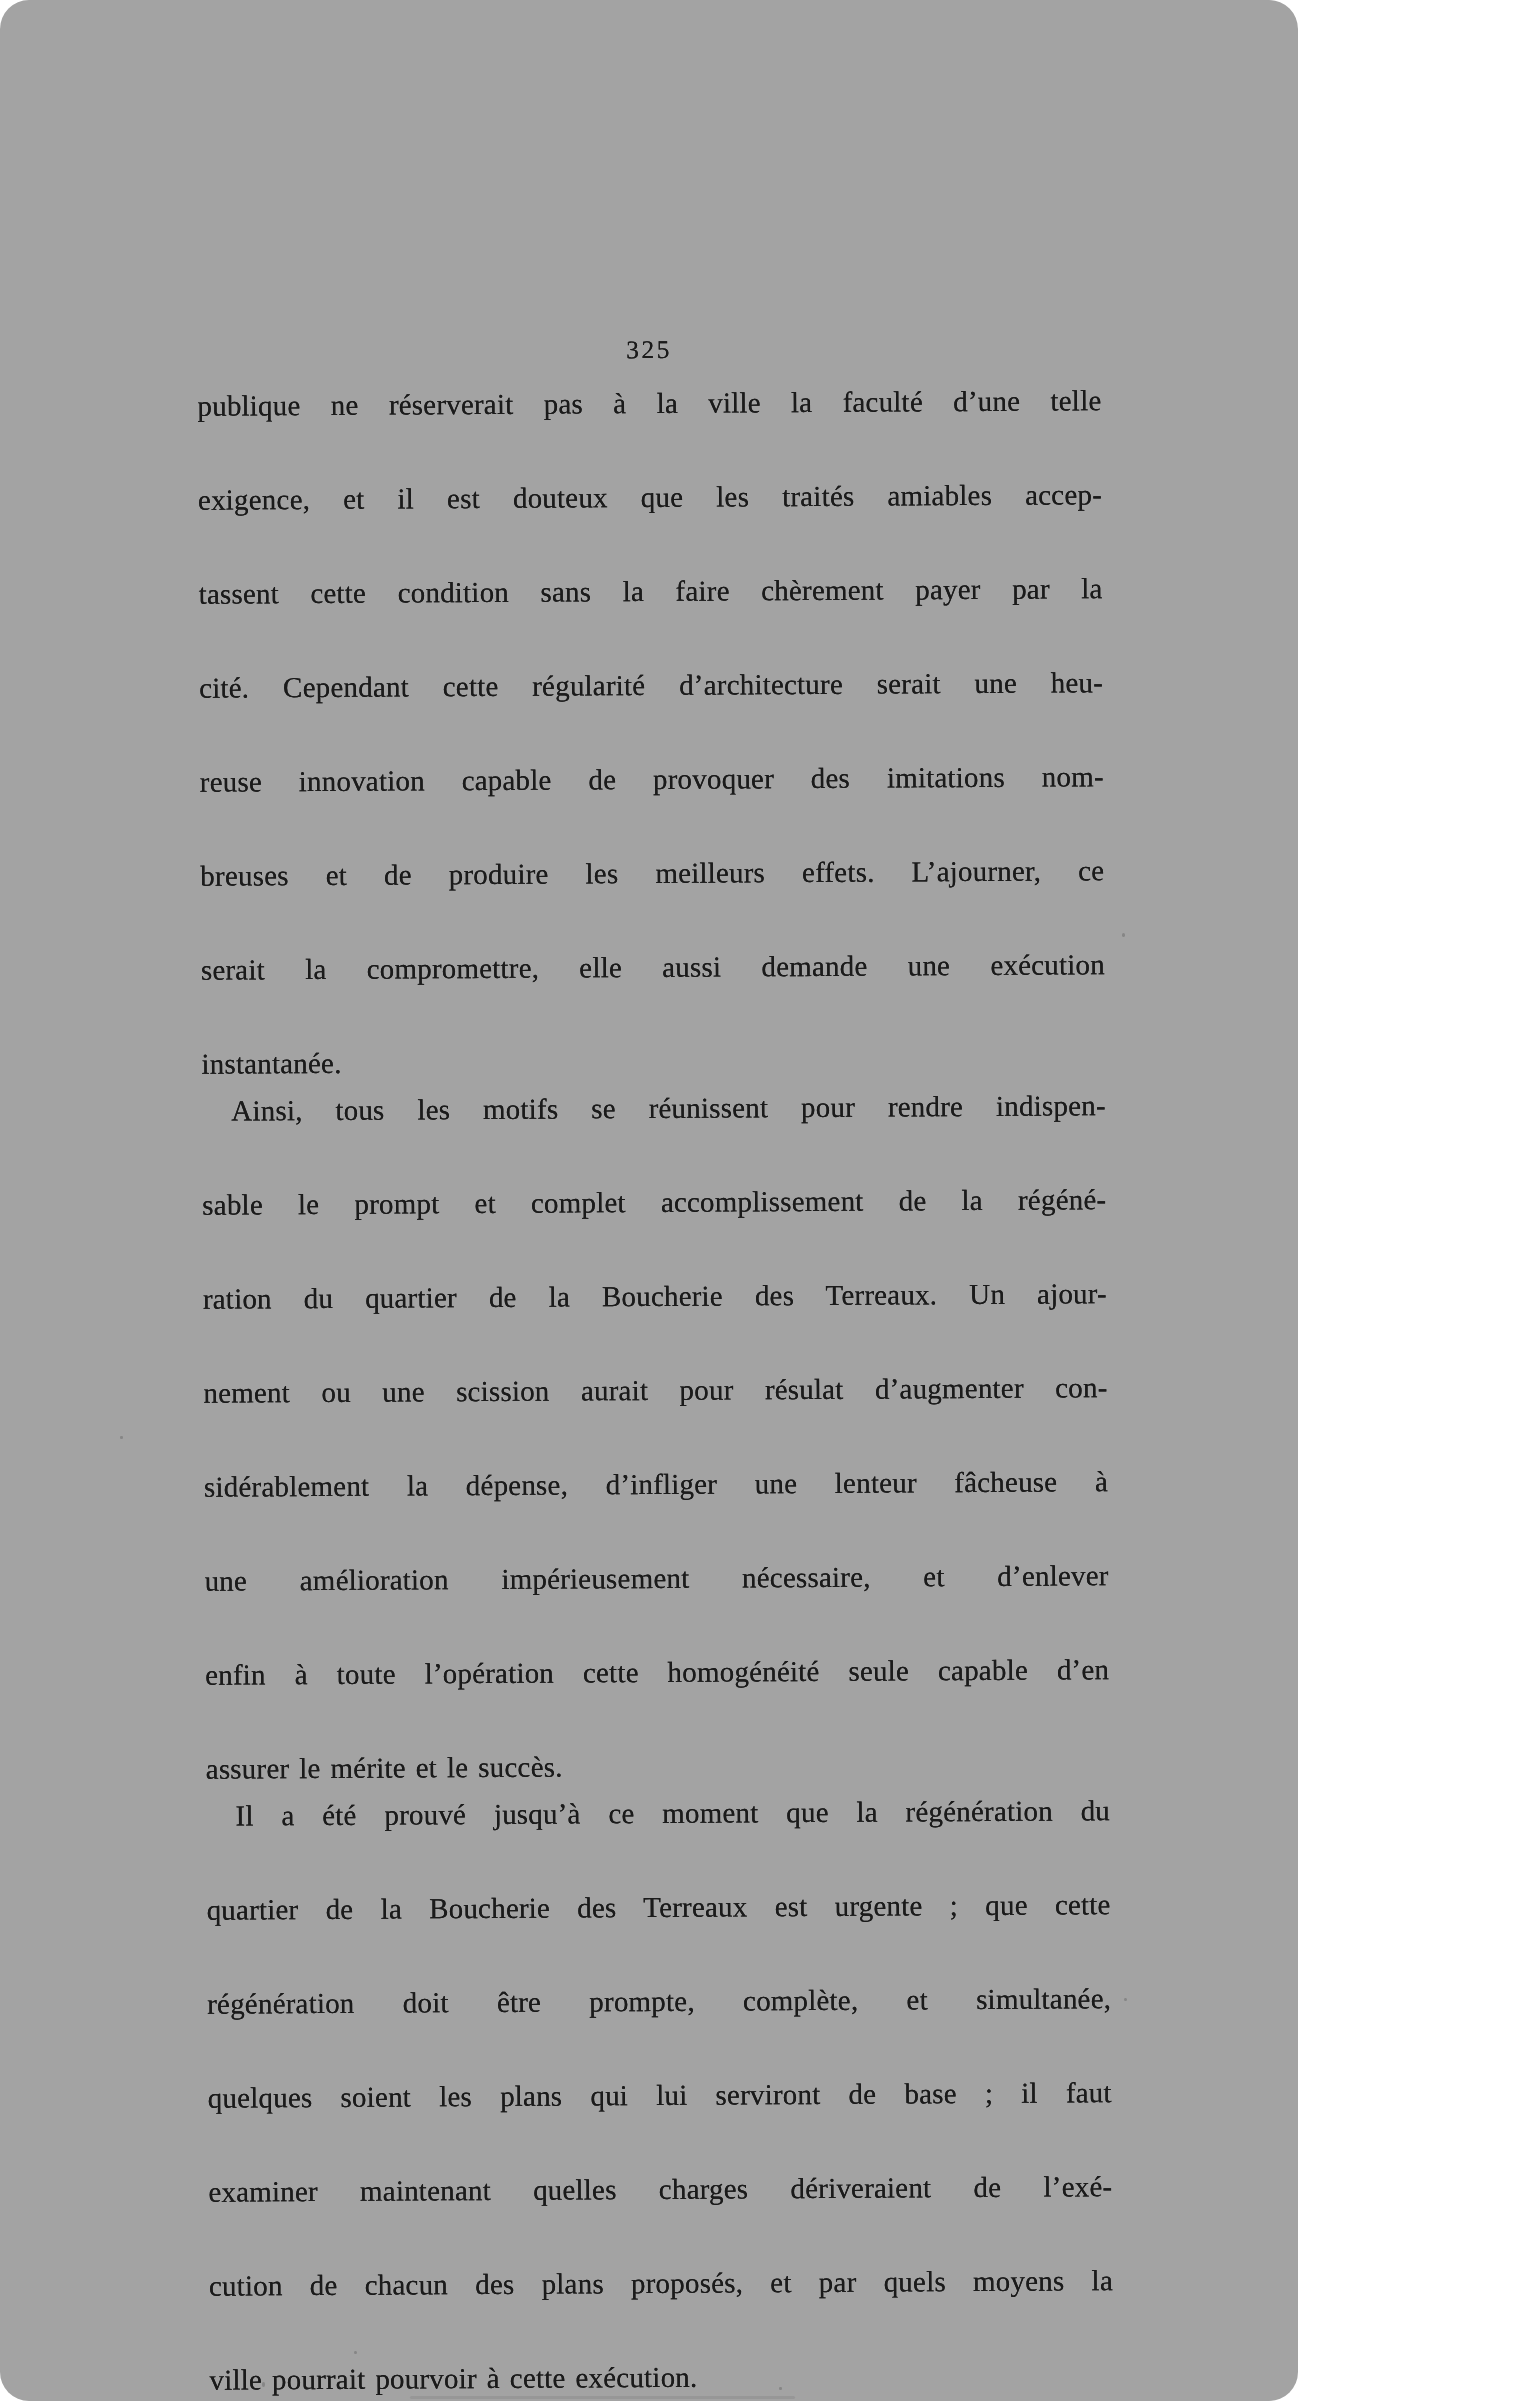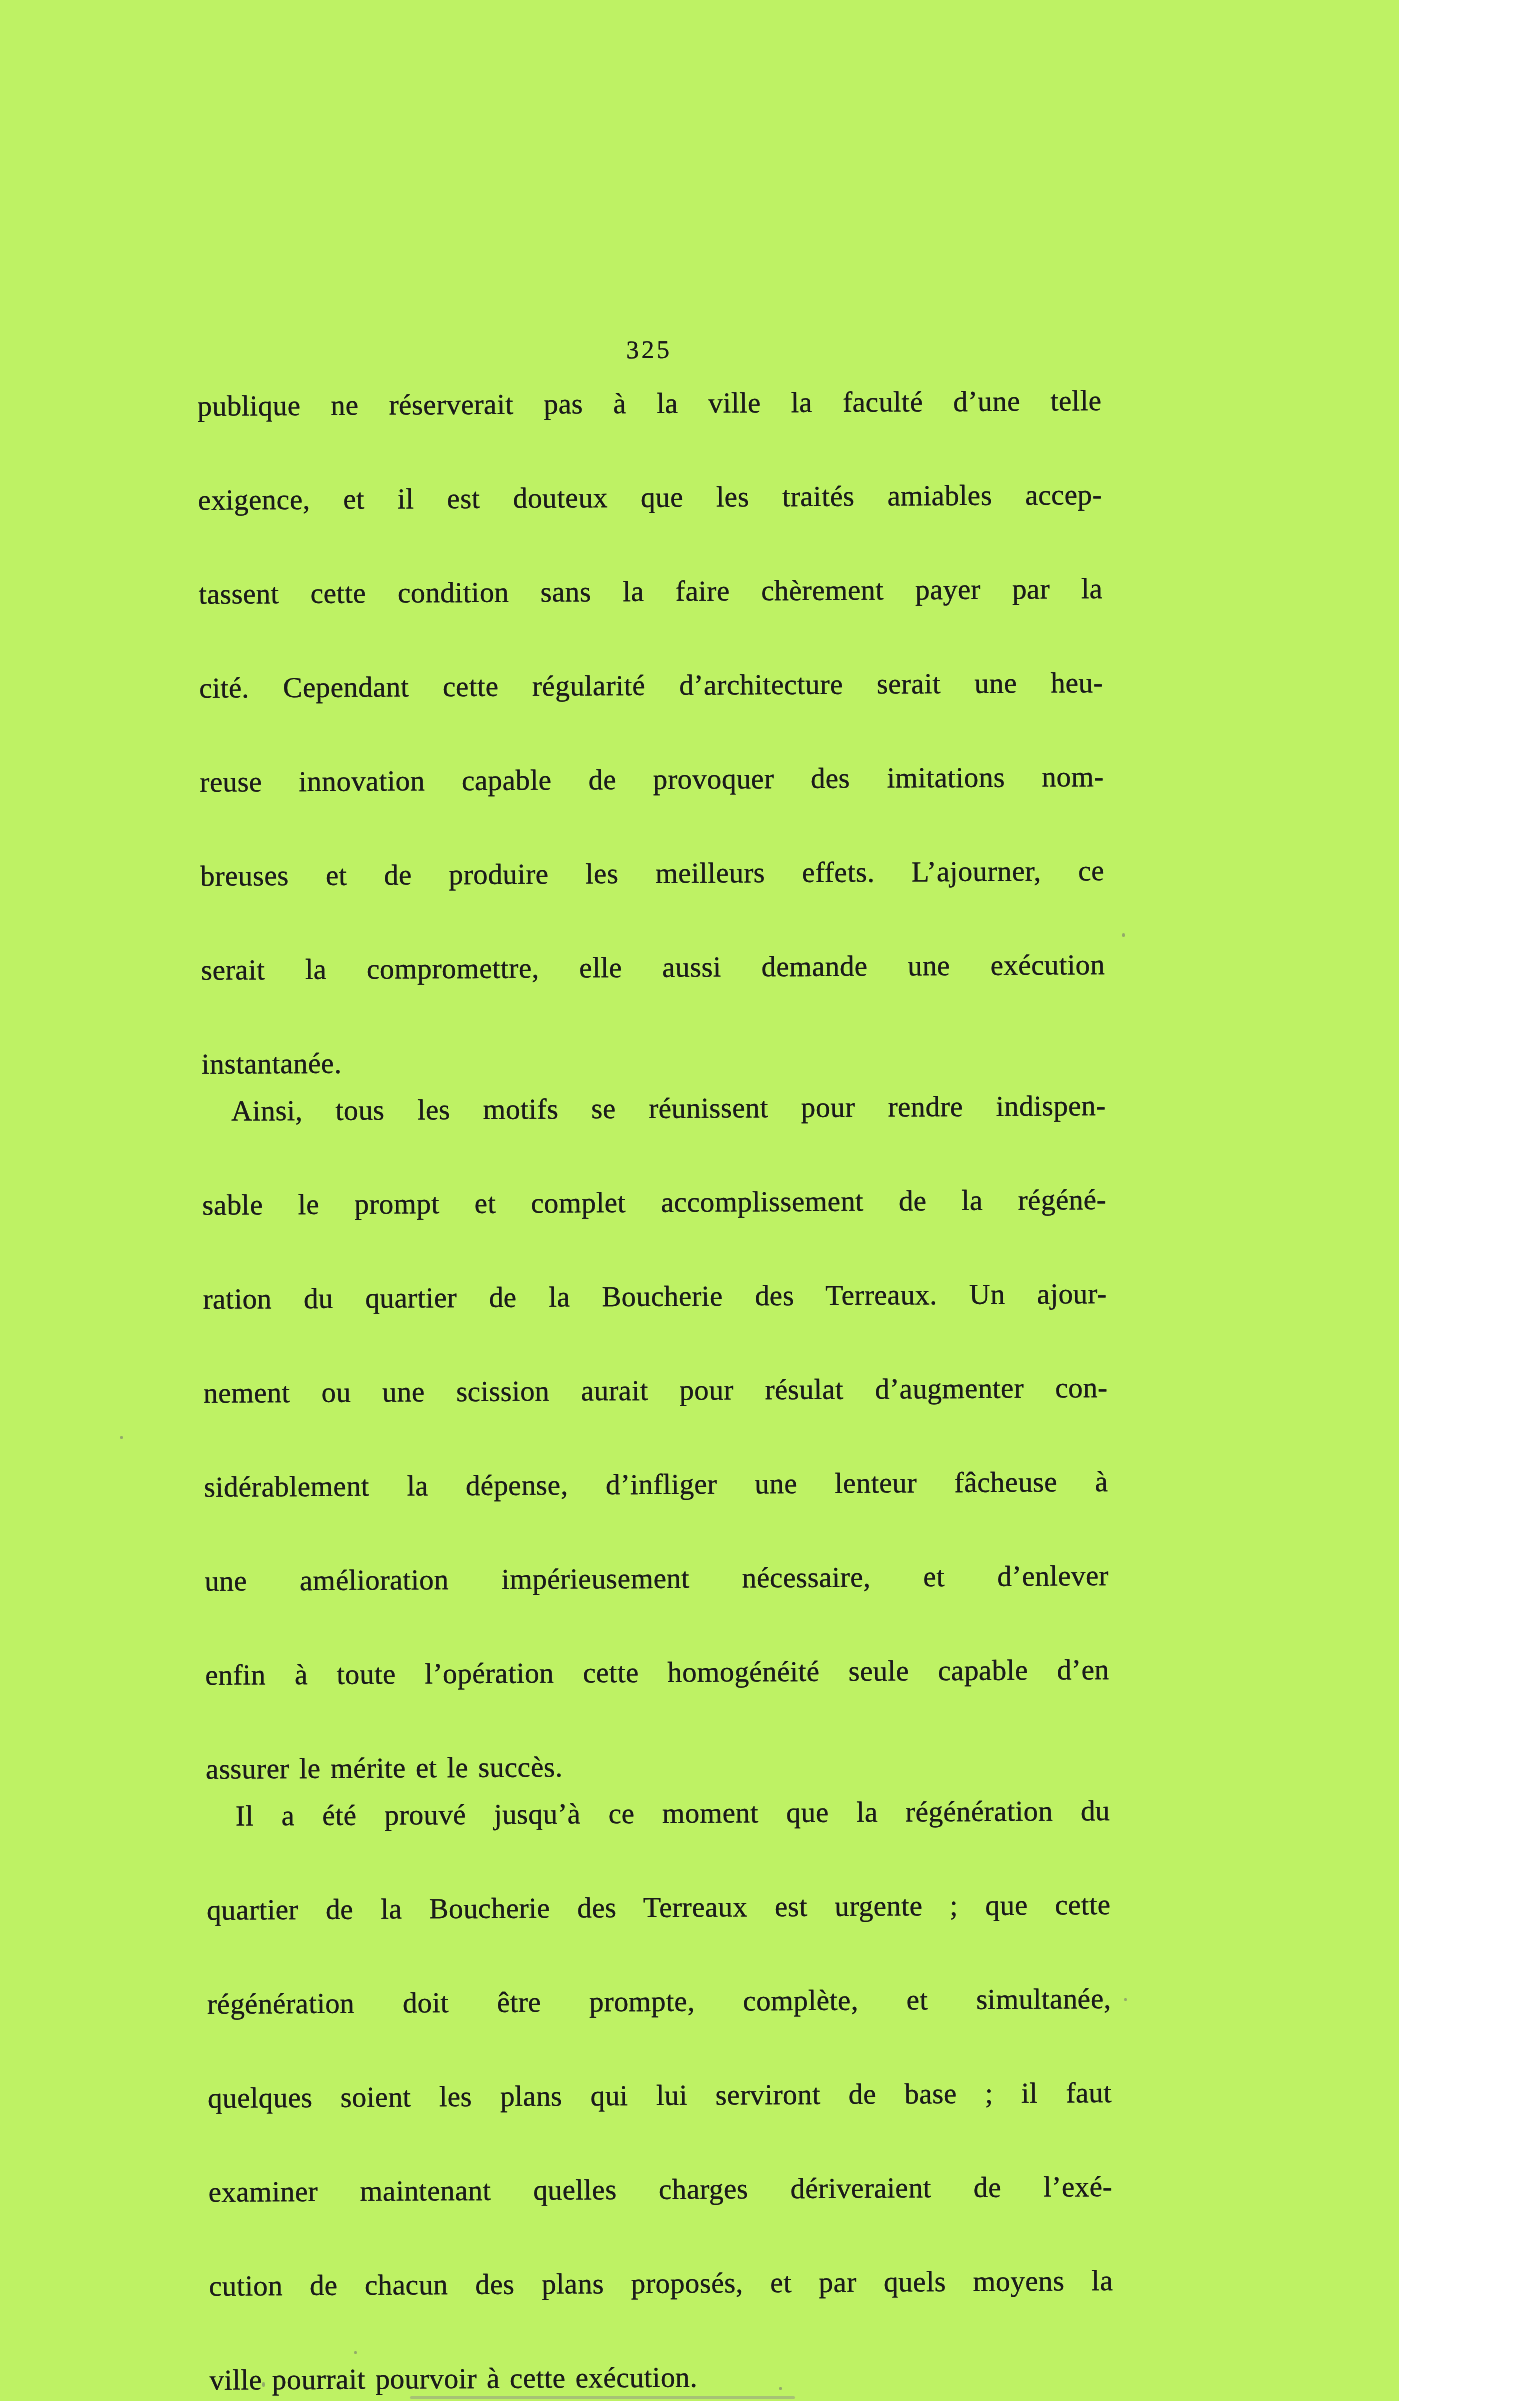--- a/index.html
+++ b/index.html
@@ -2,26 +2,27 @@
 <html style="font-size:13px"><head>
 <meta charset="utf-8">
 <style>
   html, body {
     margin: 0;
     padding: 0;
     background: #ffffff;
   }
   .page {
     position: relative;
-    width: 1399px;
+    width: 1298px;
     height: 2401px;
-    background: #bef264;
+    background: #a3a3a3;
     overflow: hidden;
     font-family: "Liberation Serif", "DejaVu Serif", serif;
     color: #1b1b1b;
+    border-radius: 29px;
   }
   .scan-layer {
     position: absolute;
     left: 197px;
     top: 335px;
     width: 904px;
     transform: rotate(-0.35deg);
     transform-origin: 50% 0;
   }
   .page-number {

